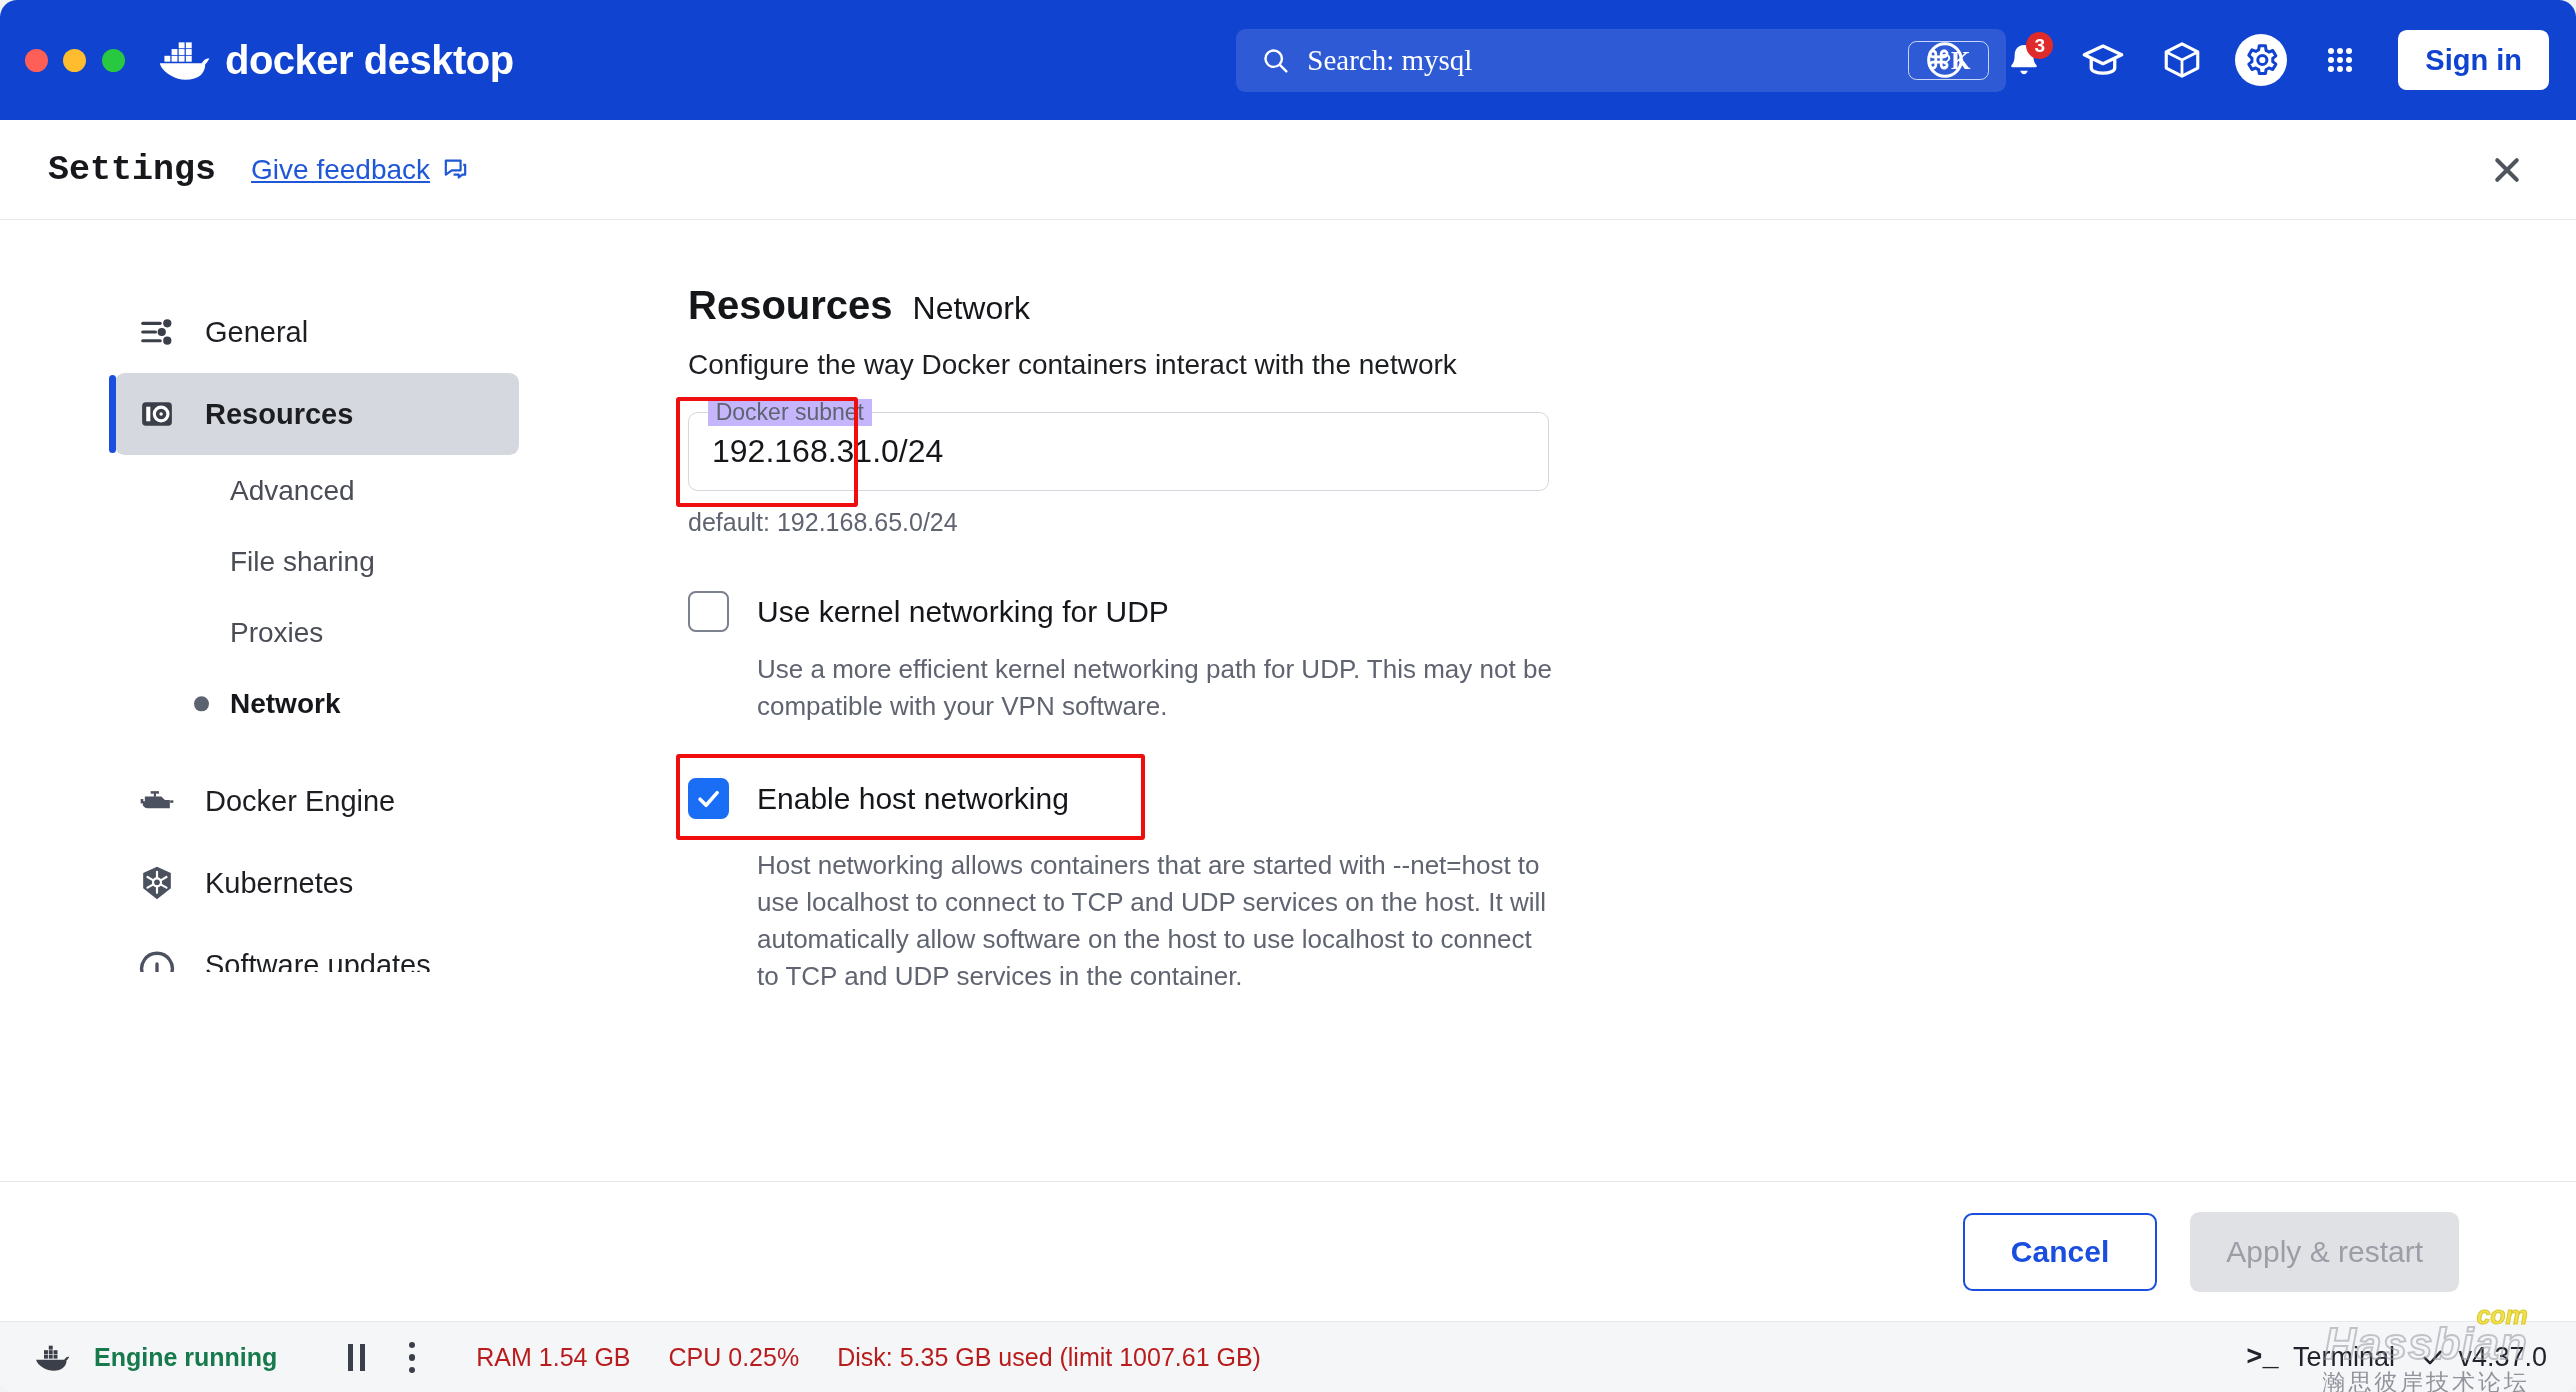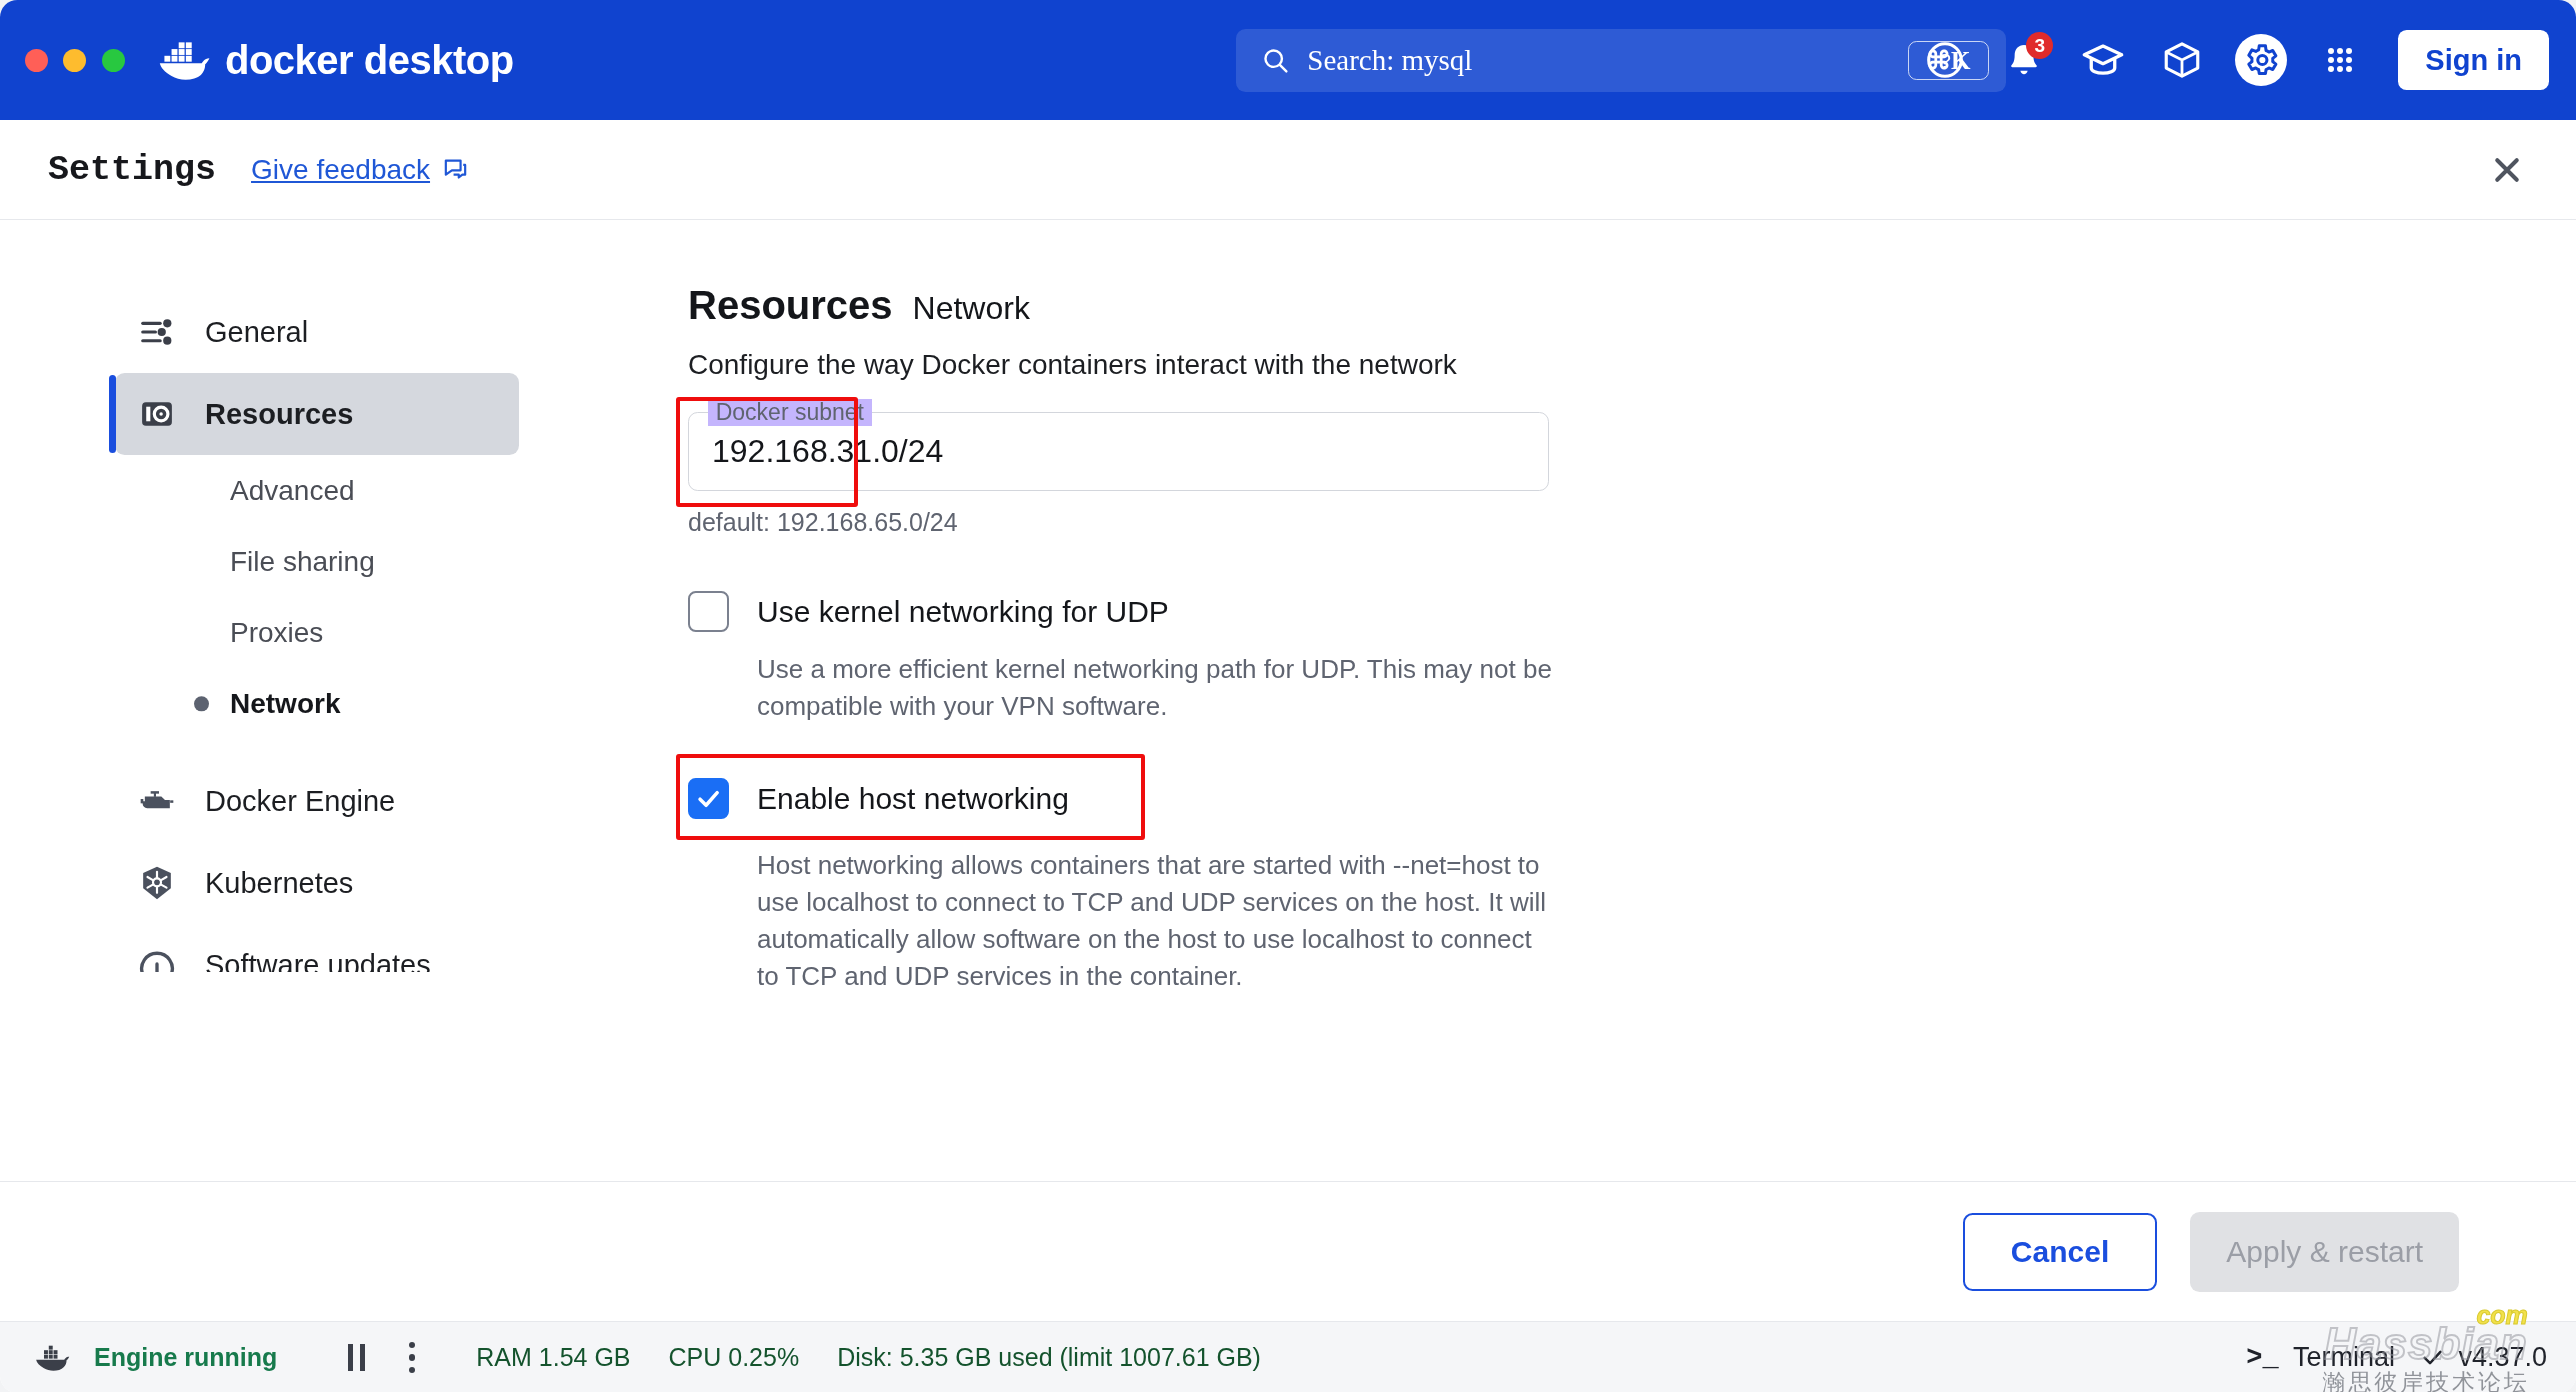--- a/index.html
+++ b/index.html
@@ -211,21 +211,21 @@
     background: #f5f6f8; border-top: 1px solid #e6e8ec;
     display: flex; align-items: center;
     padding: 0 29px 0 35px; position: relative;
   }
   .st-whale { width: 36px; height: 29px; margin-right: 23px; }
   .st-engine { font-size: 25px; color: #177a4c; font-weight: 700; margin-right: 71px; white-space: nowrap; }
   .st-pause { display: flex; gap: 6.7px; margin-right: 44px; cursor: pointer; }
   .st-pause i { display: block; width: 4.8px; height: 27px; background: #3b3f49; }
   .st-kebab { display: flex; flex-direction: column; gap: 5.8px; margin-right: 61px; cursor: pointer; }
   .st-kebab i { width: 6.7px; height: 6.7px; border-radius: 50%; background: #3b3f49; display: block; }
-  .st-metric { font-size: 25px; color: #14532d; margin-right: 38px; white-space: nowrap; }
+  .st-metric { font-size: 25px; color: #b91c1c; margin-right: 38px; white-space: nowrap; }
   .st-right {
     margin-left: auto; display: flex; align-items: center; gap: 25px;
     position: relative;
   }
   .st-term { display: flex; align-items: center; gap: 14.4px; cursor: pointer; }
   .st-term-glyph { font-size: 27px; color: #20232b; font-family: "Liberation Mono", monospace; font-weight: 700; }
   .st-term-label { font-size: 27px; color: #20232b; }
   .st-ver { display: flex; align-items: center; gap: 13.4px; }
   .st-ver-txt { font-size: 27px; color: #20232b; white-space: nowrap; }
 

